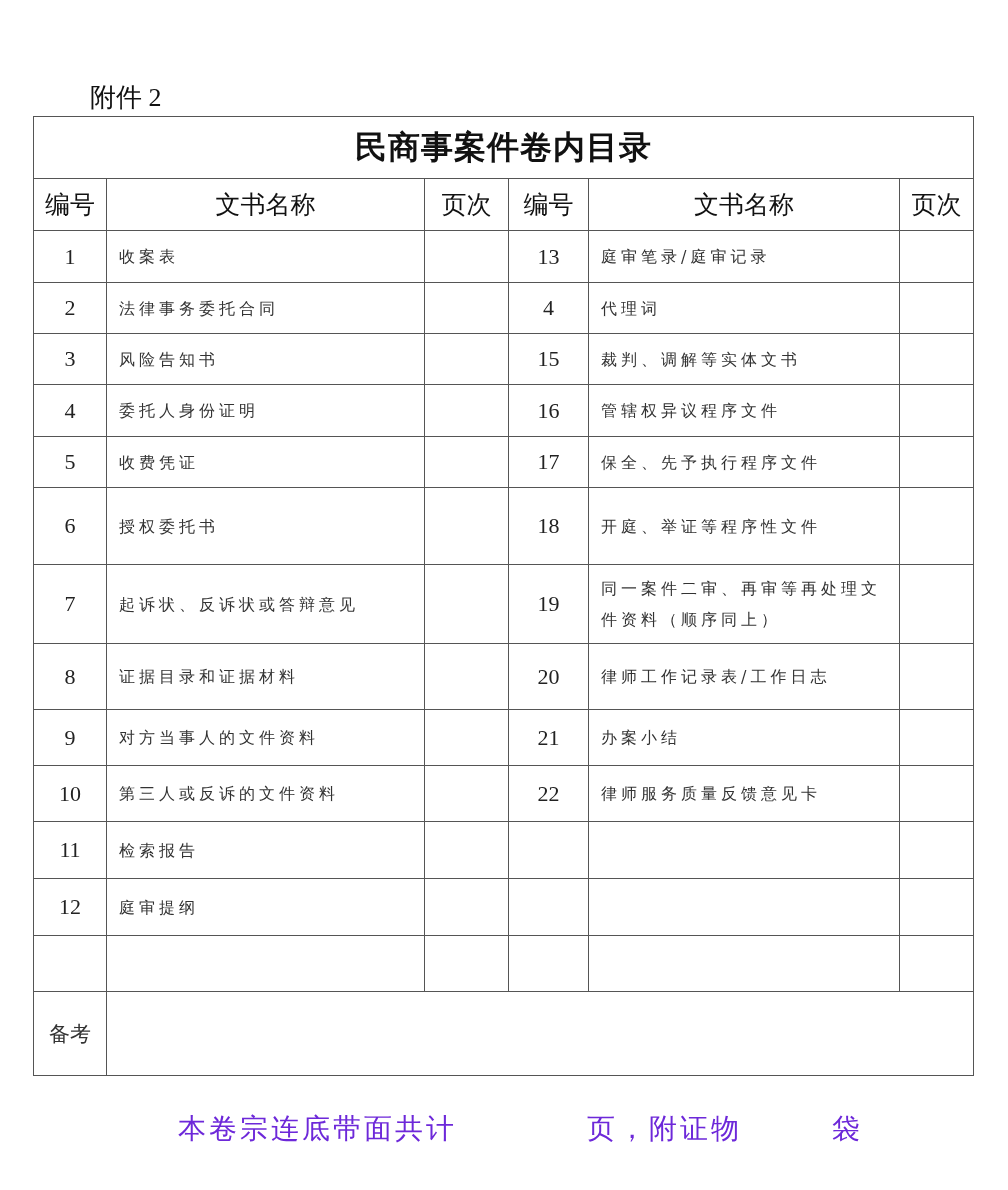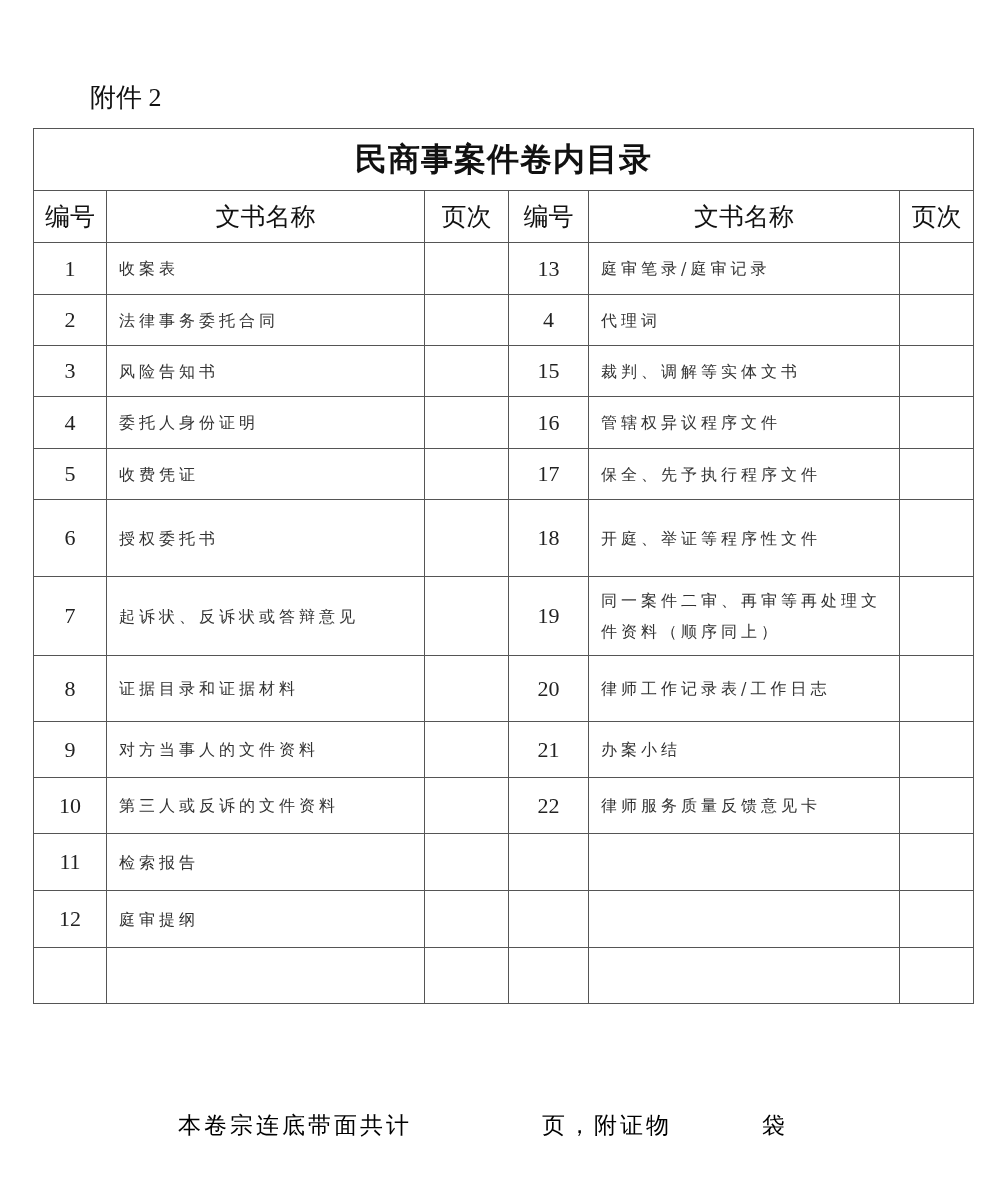--- a/index.html
+++ b/index.html
@@ -1,31 +1,31 @@
 <!DOCTYPE html>
 <html><head>
 <meta charset="utf-8">
 <style>
   html, body { margin:0; padding:0; background:#ffffff; }
   body { width:1008px; height:1190px; position:relative; overflow:hidden;
          font-family:"DejaVu Serif", "Liberation Serif", serif; color:#222; }
   .attach { position:absolute; left:90px; top:80px; font-size:26px;
             font-family:Liberation Serif, serif; color:#111; }
-  table { position:absolute; left:33px; top:128px; border-collapse:collapse;
+  table { position:absolute; left:33px; top:116px; border-collapse:collapse;
           table-layout:fixed; width:940px; }
   td, th { border:1.5px solid #555; padding:0; }
   .title { height:61px; text-align:center; font-size:32px; font-weight:bold;
            font-family:"DejaVu Serif","Liberation Serif",serif; color:#111; letter-spacing:1px; }
   th { height:51px; font-size:25px; font-weight:normal; color:#111;
        font-family:"DejaVu Sans","Liberation Sans",sans-serif; }
   td.num { text-align:center; font-size:22px; font-family:"Liberation Serif","DejaVu Serif",serif; color:#222; }
   td.name { padding-left:12px; font-size:16px; letter-spacing:4px; color:#333; line-height:31px; }
   td.blank {}
   .remark-label { text-align:center; font-size:21px; color:#333; }
-  .footer { position:absolute; top:1110px; left:178px; font-size:23px; color:#000000; letter-spacing:3px; white-space:pre; }
+  .footer { position:absolute; top:1110px; left:178px; font-size:28px; color:#6d28d9; letter-spacing:3px; white-space:pre; }
 </style>
 </head>
 <body>
 
 <div class="attach">附件 2</div>
 
 <table>
   <colgroup>
     <col style="width:73px">
       <col style="width:318px">
@@ -143,16 +143,20 @@
         <td class="blank"></td>
       </tr>
       <tr style="height: 56px;">
         <td class="num"></td>
         <td class="name"></td>
         <td class="blank"></td>
         <td class="num"></td>
         <td class="name"></td>
         <td class="blank"></td>
       </tr>
+      <tr style="height: 84px;">
+        <td class="remark-label">备考</td>
+        <td colspan="5"></td>
+      </tr>
     </tbody>
 </table>
 
 <div class="footer"><span>本卷宗连底带面共计</span><span style="display:inline-block;width:130px;"></span><span>页，附证物</span><span style="display:inline-block;width:90px;"></span><span>袋</span></div>
 
 </body></html>

